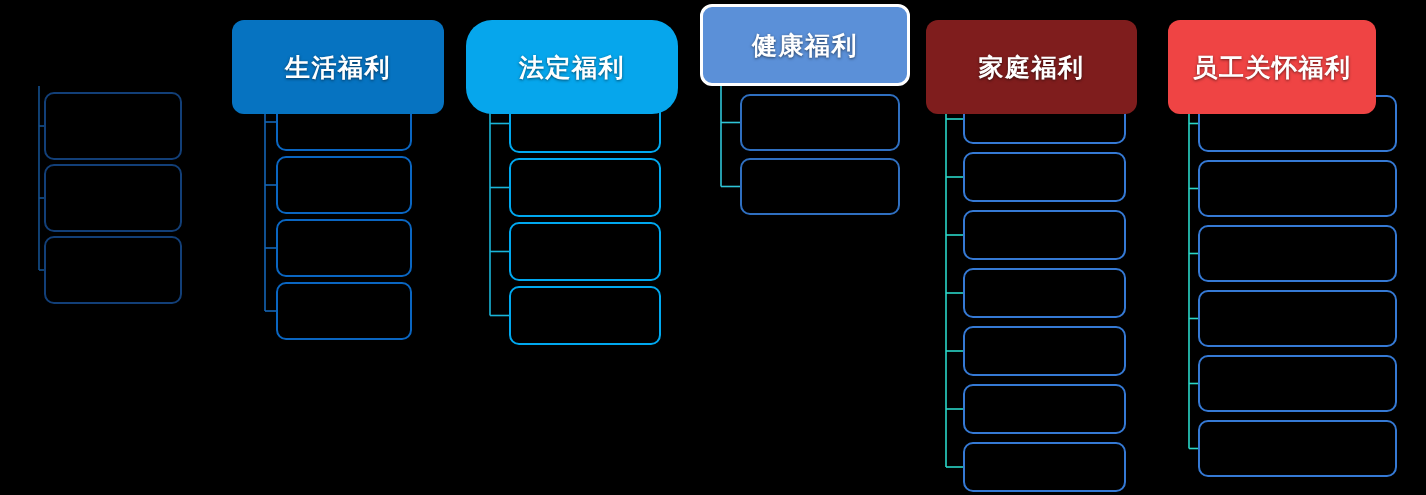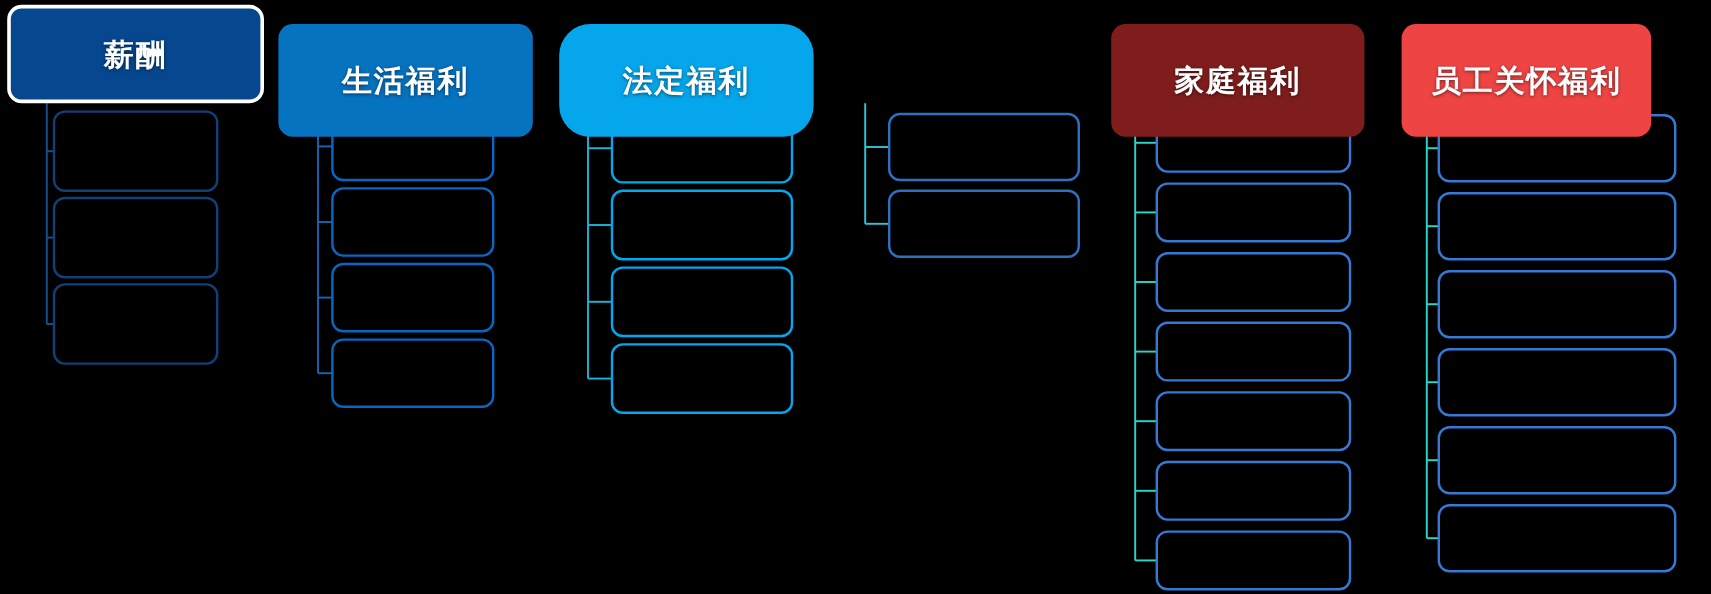--- a/index.html
+++ b/index.html
@@ -66,25 +66,20 @@
     height: 100%;
     color: #ffffff;
     font-size: 14px;
     line-height: 1.3;
   }
 </style>
 </head>
 <body>
 
 <div id="chart">
-    <div class="column" style="left: 6px; width: 234px;">
-      <div class="header-card outlined" style="width: 214px; background: rgb(6, 71, 143); border-color: rgb(255, 255, 255);">
-        <span class="header-label">薪酬</span>
-      </div>
-    </div>
     <svg class="connector-layer" width="1426" height="495">
       <line x1="39" y1="86" x2="39" y2="270" stroke="#14508f" stroke-width="1.6"></line>
       <line x1="39" y1="126" x2="46" y2="126" stroke="#14508f" stroke-width="1.6"></line>
       <line x1="39" y1="198" x2="46" y2="198" stroke="#14508f" stroke-width="1.6"></line>
       <line x1="39" y1="270" x2="46" y2="270" stroke="#14508f" stroke-width="1.6"></line>
     </svg>
     <div class="child-box" style="left: 44px; top: 92px; width: 138px; height: 68px; border: 2px solid rgb(18, 63, 120);">
       <span class="child-label"></span>
     </div>
     <div class="child-box" style="left: 44px; top: 164px; width: 138px; height: 68px; border: 2px solid rgb(18, 63, 120);">
@@ -133,20 +128,25 @@
       <span class="child-label"></span>
     </div>
     <div class="child-box" style="left: 509px; top: 158px; width: 152px; height: 59px; border: 2px solid rgb(0, 168, 239);">
       <span class="child-label"></span>
     </div>
     <div class="child-box" style="left: 509px; top: 222px; width: 152px; height: 59px; border: 2px solid rgb(0, 168, 239);">
       <span class="child-label"></span>
     </div>
     <div class="child-box" style="left: 509px; top: 286px; width: 152px; height: 59px; border: 2px solid rgb(0, 168, 239);">
       <span class="child-label"></span>
+    </div>
+    <div class="column" style="left: 700px; width: 230px;">
+      <div class="header-card outlined" style="width: 210px; background: rgb(91, 144, 216); border-color: rgb(255, 255, 255);">
+        <span class="header-label">健康福利</span>
+      </div>
     </div>
     <svg class="connector-layer" width="1426" height="495">
       <line x1="721" y1="86" x2="721" y2="186.5" stroke="#2fc5d8" stroke-width="1.6"></line>
       <line x1="721" y1="122.5" x2="742" y2="122.5" stroke="#2fc5d8" stroke-width="1.6"></line>
       <line x1="721" y1="186.5" x2="742" y2="186.5" stroke="#2fc5d8" stroke-width="1.6"></line>
     </svg>
     <div class="child-box" style="left: 740px; top: 94px; width: 160px; height: 57px; border: 2px solid rgb(47, 111, 192);">
       <span class="child-label"></span>
     </div>
     <div class="child-box" style="left: 740px; top: 158px; width: 160px; height: 57px; border: 2px solid rgb(47, 111, 192);">

